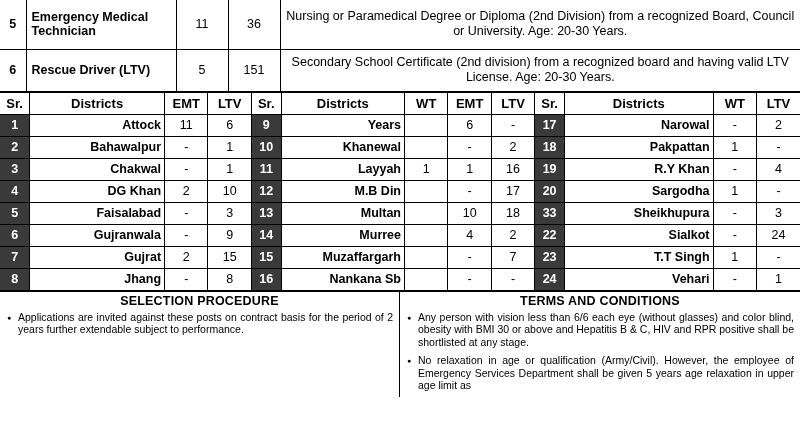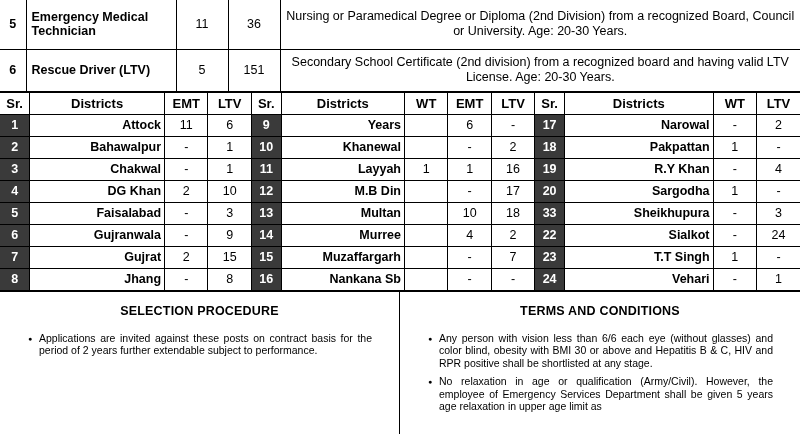--- a/index.html
+++ b/index.html
@@ -93,32 +93,32 @@
   .w-name3 { width: 130px; }
 
   
   .bottom {
     display: flex;
     width: 100%;
     border-top: 1px solid #000;
   }
   .bcol {
     width: 50%;
-    padding: 10px;
+    padding: 0;
   }
   .bcol.left { border-right: 1px solid #000; }
   .bhead {
     text-align: center;
     font-weight: bold;
     font-size: 12.5px;
     padding: 2px 0 3px;
     letter-spacing: 0.2px;
   }
   .blist {
-    margin: 11px;
+    margin: 0;
     padding: 0 6px 0 18px;
     list-style: none;
   }
   .blist li {
     position: relative;
     font-size: 10.5px;
     line-height: 1.22;
     margin-bottom: 5px;
     text-align: justify;
   }

